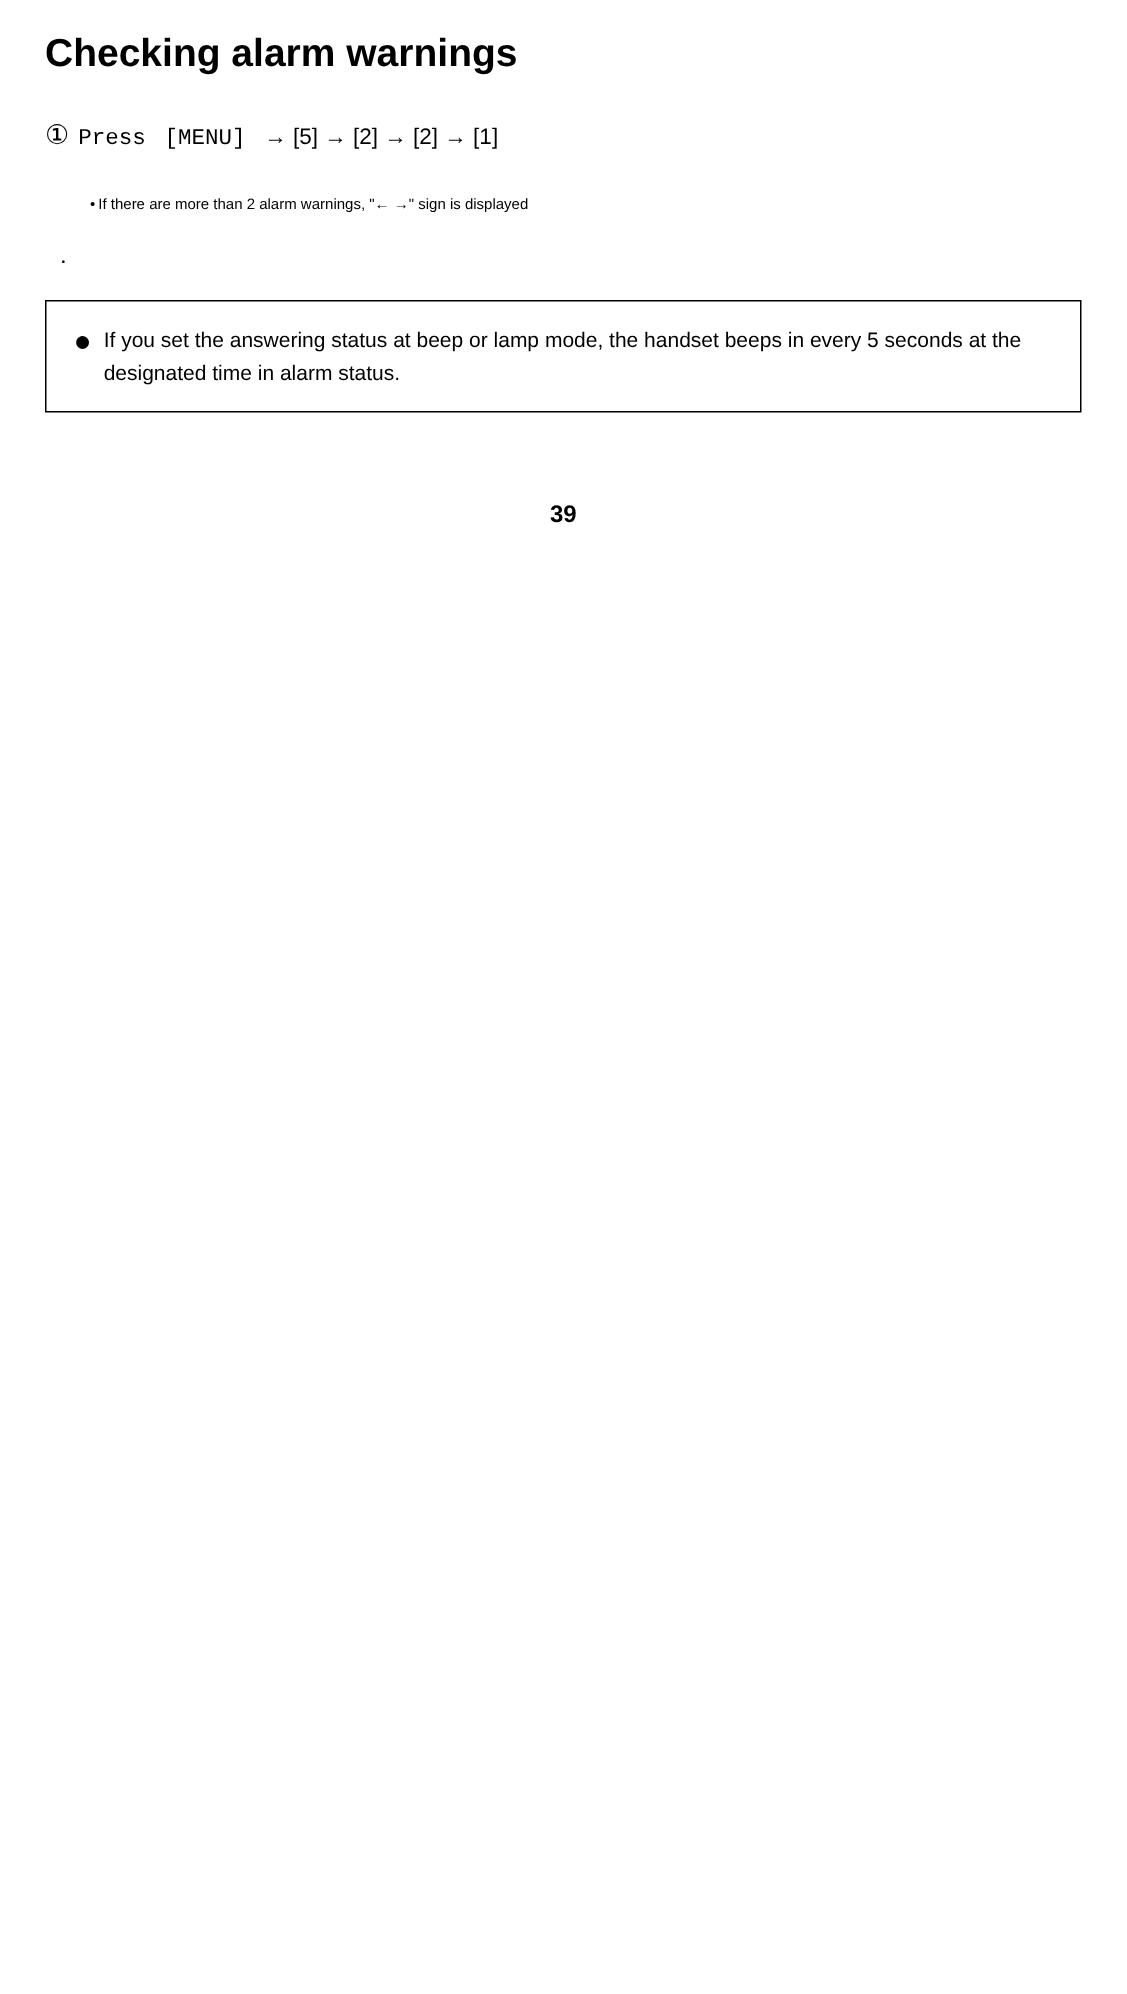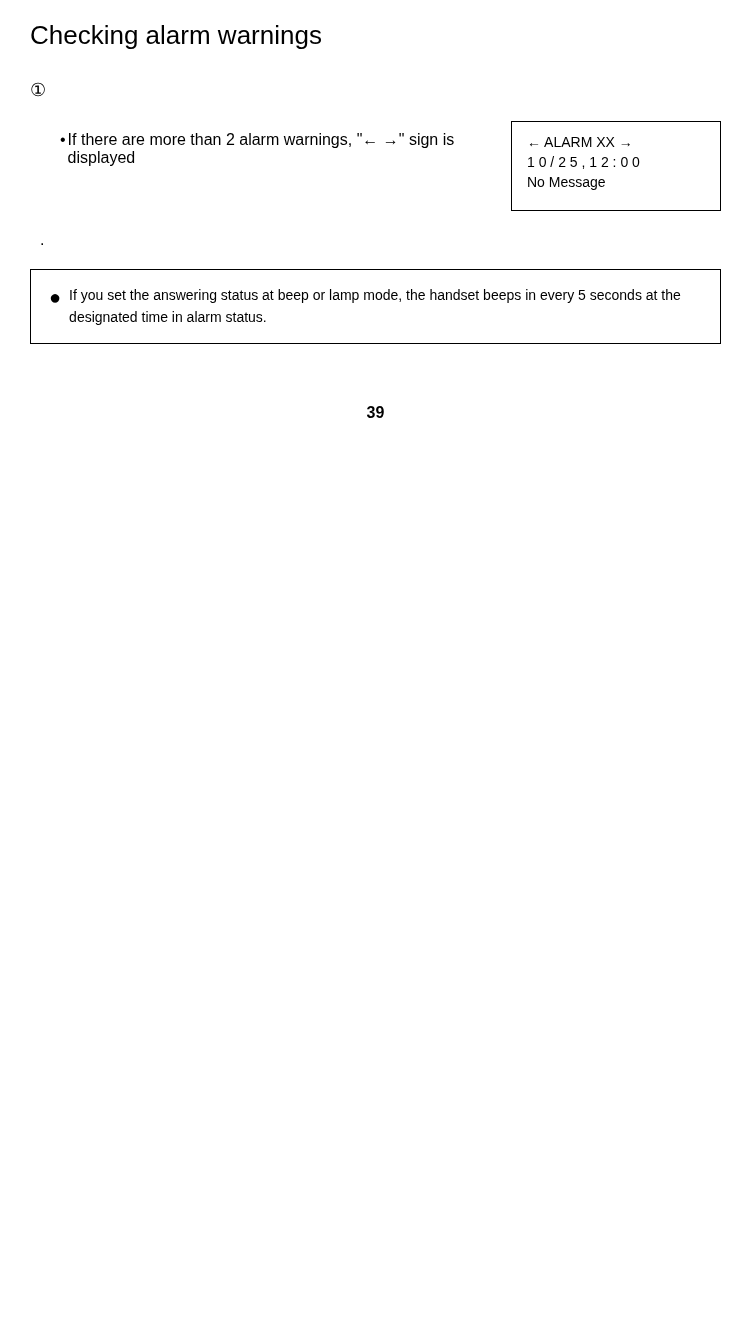--- a/index.html
+++ b/index.html
@@ -12,21 +12,21 @@
       width: 751px;
       min-height: 1329px;
       background: #ffffff;
       font-family: Arial, sans-serif;
       padding: 20px 30px;
       color: #000000;
     }
 
     .page-title {
       font-size: 26px;
-      font-weight: normal;
+      font-weight: bold;
       margin-bottom: 28px;
       border-bottom: none;
     }
 
     .step-line {
       display: flex;
       align-items: baseline;
       margin-bottom: 20px;
       font-size: 15px;
     }
@@ -61,21 +61,21 @@
       font-size: 14px;
       margin-bottom: 14px;
       list-style: none;
     }
 
     .bullet-item::before {
       content: "• ";
     }
 
     .sub-bullet {
-      font-size: 16px;
+      font-size: 10px;
       margin-left: 30px;
       margin-top: 10px;
       display: flex;
       align-items: flex-start;
     }
 
     .sub-bullet::before {
       content: "• ";
       margin-right: 2px;
     }
@@ -120,32 +120,34 @@
       line-height: 1.3;
     }
   </style>
 </head>
 <body>
 
 <h1 class="page-title">Checking alarm warnings</h1>
 
 <div class="step-line">
   <span class="step-number">①</span>
+  <span class="step-text">
+    <span class="mono">Press</span>
+    &nbsp;
+    <span class="mono">[MENU]</span>
+    &nbsp;
+    <span>→ [5] → [2] → [2] → [1]</span>
+  </span>
 </div>
 
 <div class="content-area">
   <div class="left-content">
     <div class="sub-bullet">If  there  are  more  than  2  alarm  warnings,  "←  →" sign is displayed</div>
   </div>
 
-  <div class="display-box">
-    <div class="display-line">←  ALARM XX →</div>
-    <div class="display-line">1 0 / 2 5 , 1 2 : 0 0</div>
-    <div class="display-line">No Message</div>
-  </div>
 </div>
 
 <div class="dot-line">.</div>
 
 <div class="note-box">
   <div class="note-bullet">
     <span class="note-bullet-dot">●</span>
     <span>If you set the answering status at beep or lamp mode, the handset beeps in every 5 seconds at the designated time in alarm status.</span>
   </div>
 </div>

